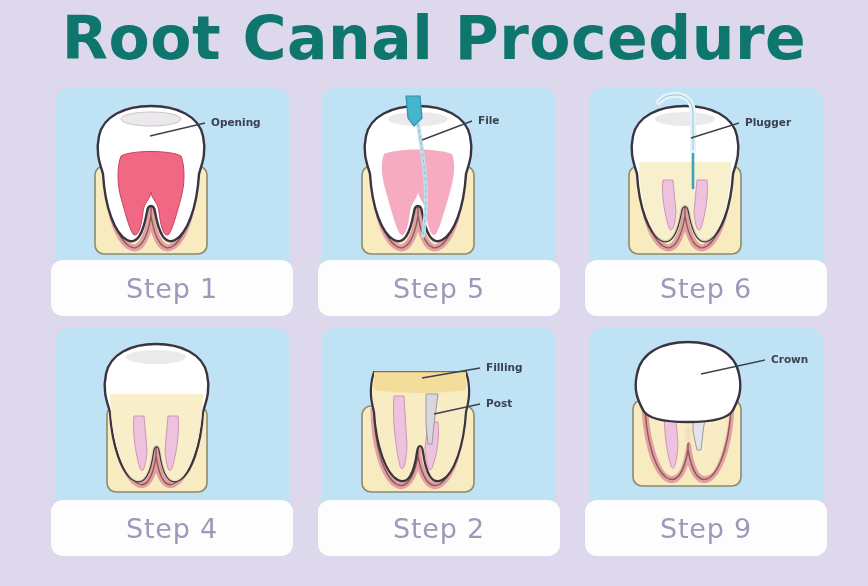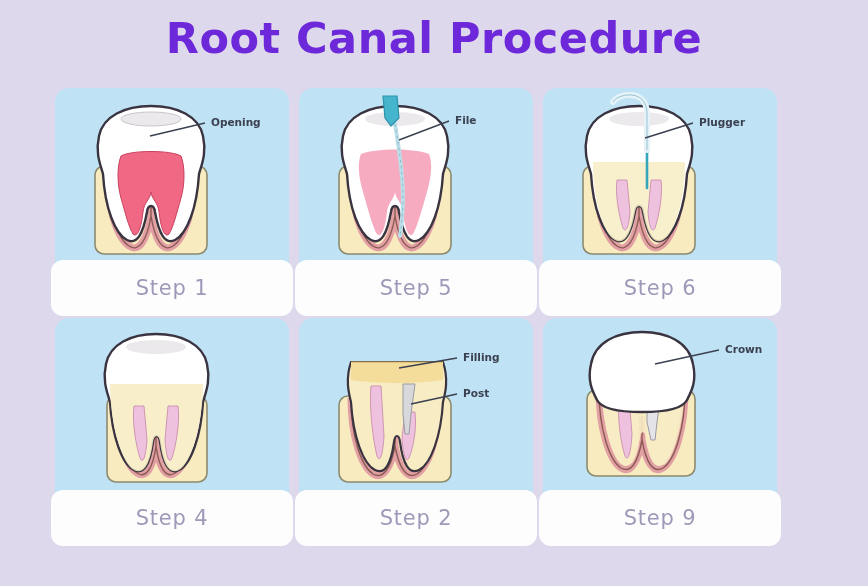--- a/index.html
+++ b/index.html
@@ -8,34 +8,34 @@
     background:#ded8ed;
     font-family:"DejaVu Sans", sans-serif;
     overflow:hidden;
   }
   #page{position:relative;width:868px;height:586px;}
 
   .title{
     position:absolute;left:0;top:8px;width:868px;
     text-align:center;
     font-family:"DejaVu Sans", sans-serif;
-    font-size:43px;
+    font-size:60px;
     font-weight:700;
     letter-spacing:0.5px;
-    color:#6d28d9;
+    color:#0f766e;
     line-height:60px;
   }
 
   .grid{
     position:absolute;left:55px;top:88px;
     width:768px;height:480px;
     display:grid;
     grid-template-columns:234px 234px 234px;
     grid-template-rows:220px 220px;
-    column-gap:33px;row-gap:20px;gap:10px;
+    column-gap:33px;row-gap:20px;
   }
 
   .card{
     position:relative;
     width:234px;height:220px;
     border-radius:14px;
     background:#bfe2f5;
     overflow:visible;
   }
   .card .pic{
@@ -44,21 +44,21 @@
   .card svg{display:block;}
   .footer{
     position:absolute;left:-4px;bottom:-8px;
     width:242px;height:56px;
     background:#fdfdfe;
     border-radius:12px;
     display:flex;align-items:center;justify-content:center;
   }
   .footer .step-label{
     font-family:"DejaVu Sans", sans-serif;
-    font-size:21px;
+    font-size:27px;
     color:#9d99b8;
     letter-spacing:0.8px;
   }
 
   .lbl{
     font-family:"DejaVu Sans", sans-serif;
     font-size:10.5px;
     fill:#3b4150;
     font-weight:700;
   }

